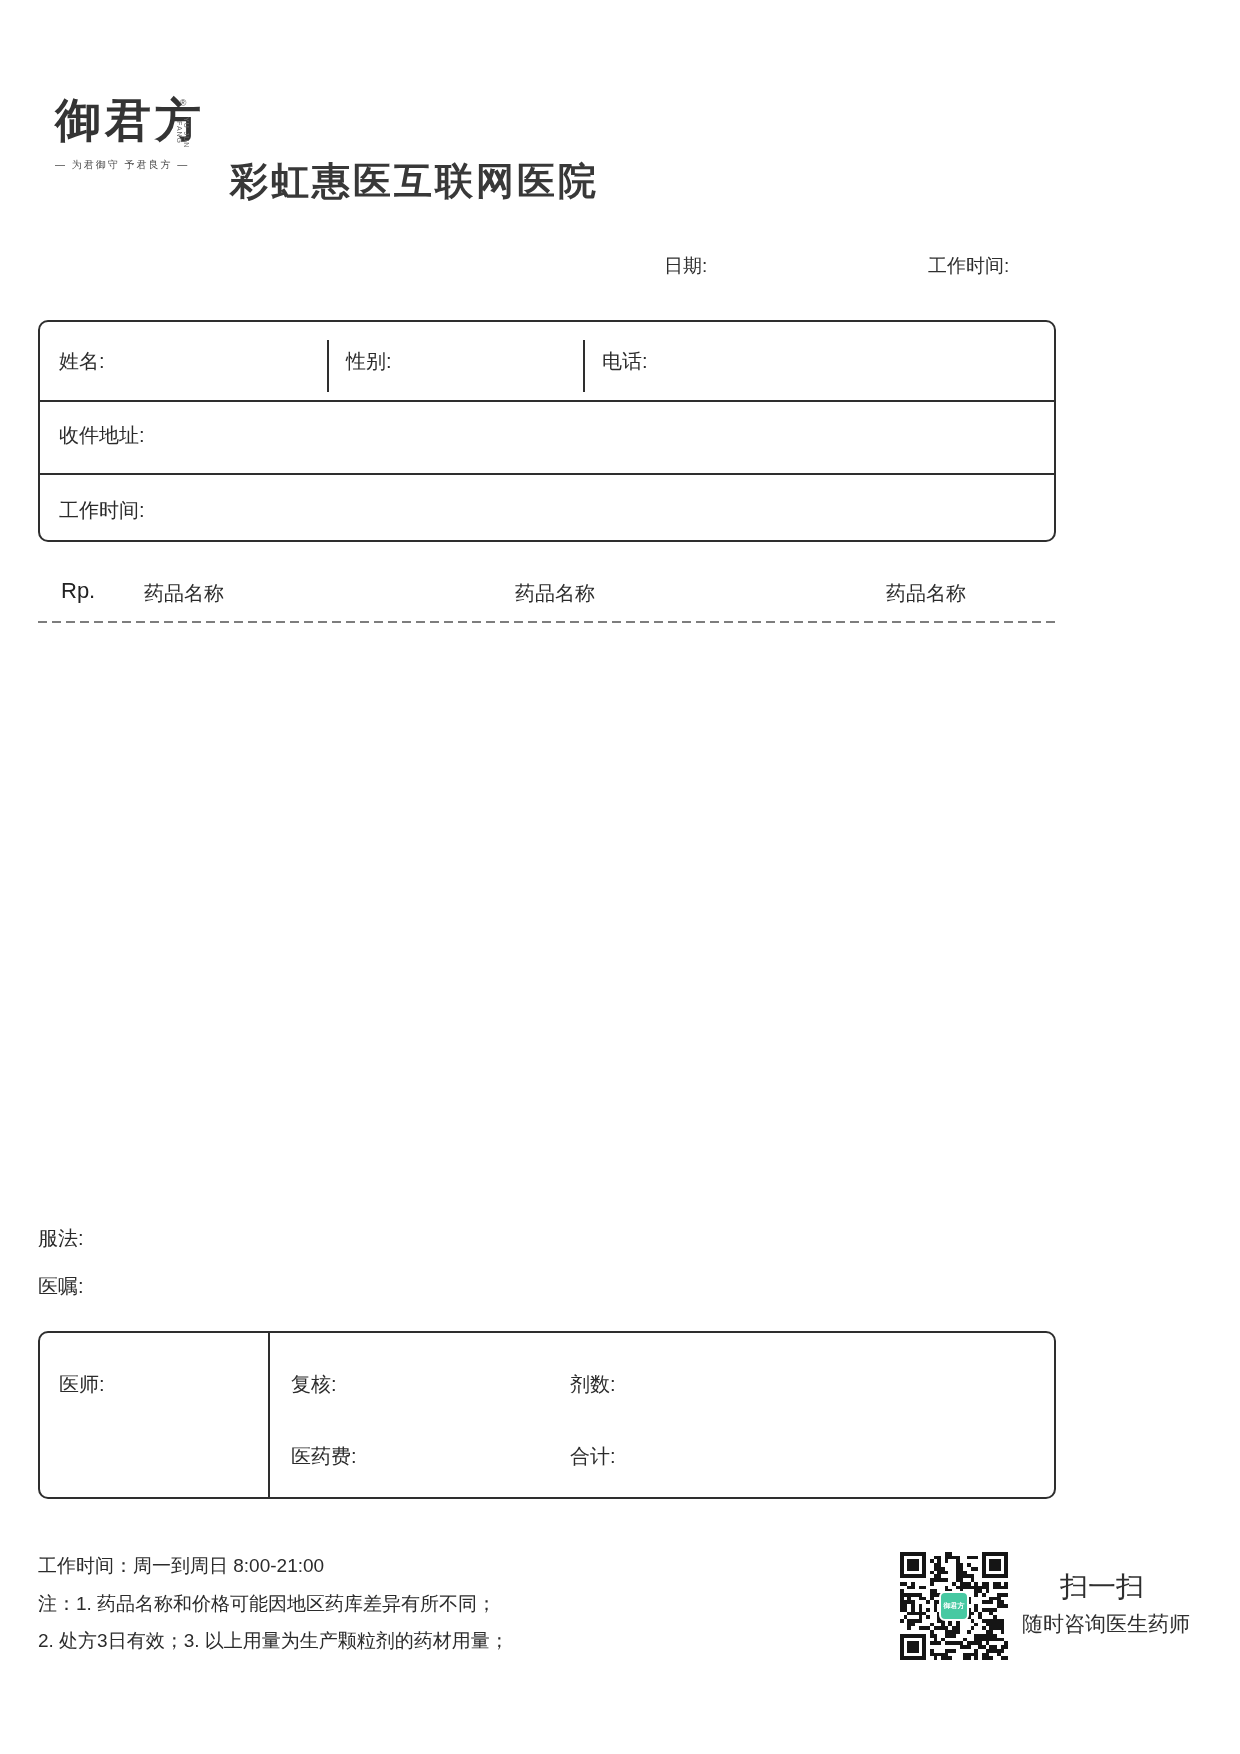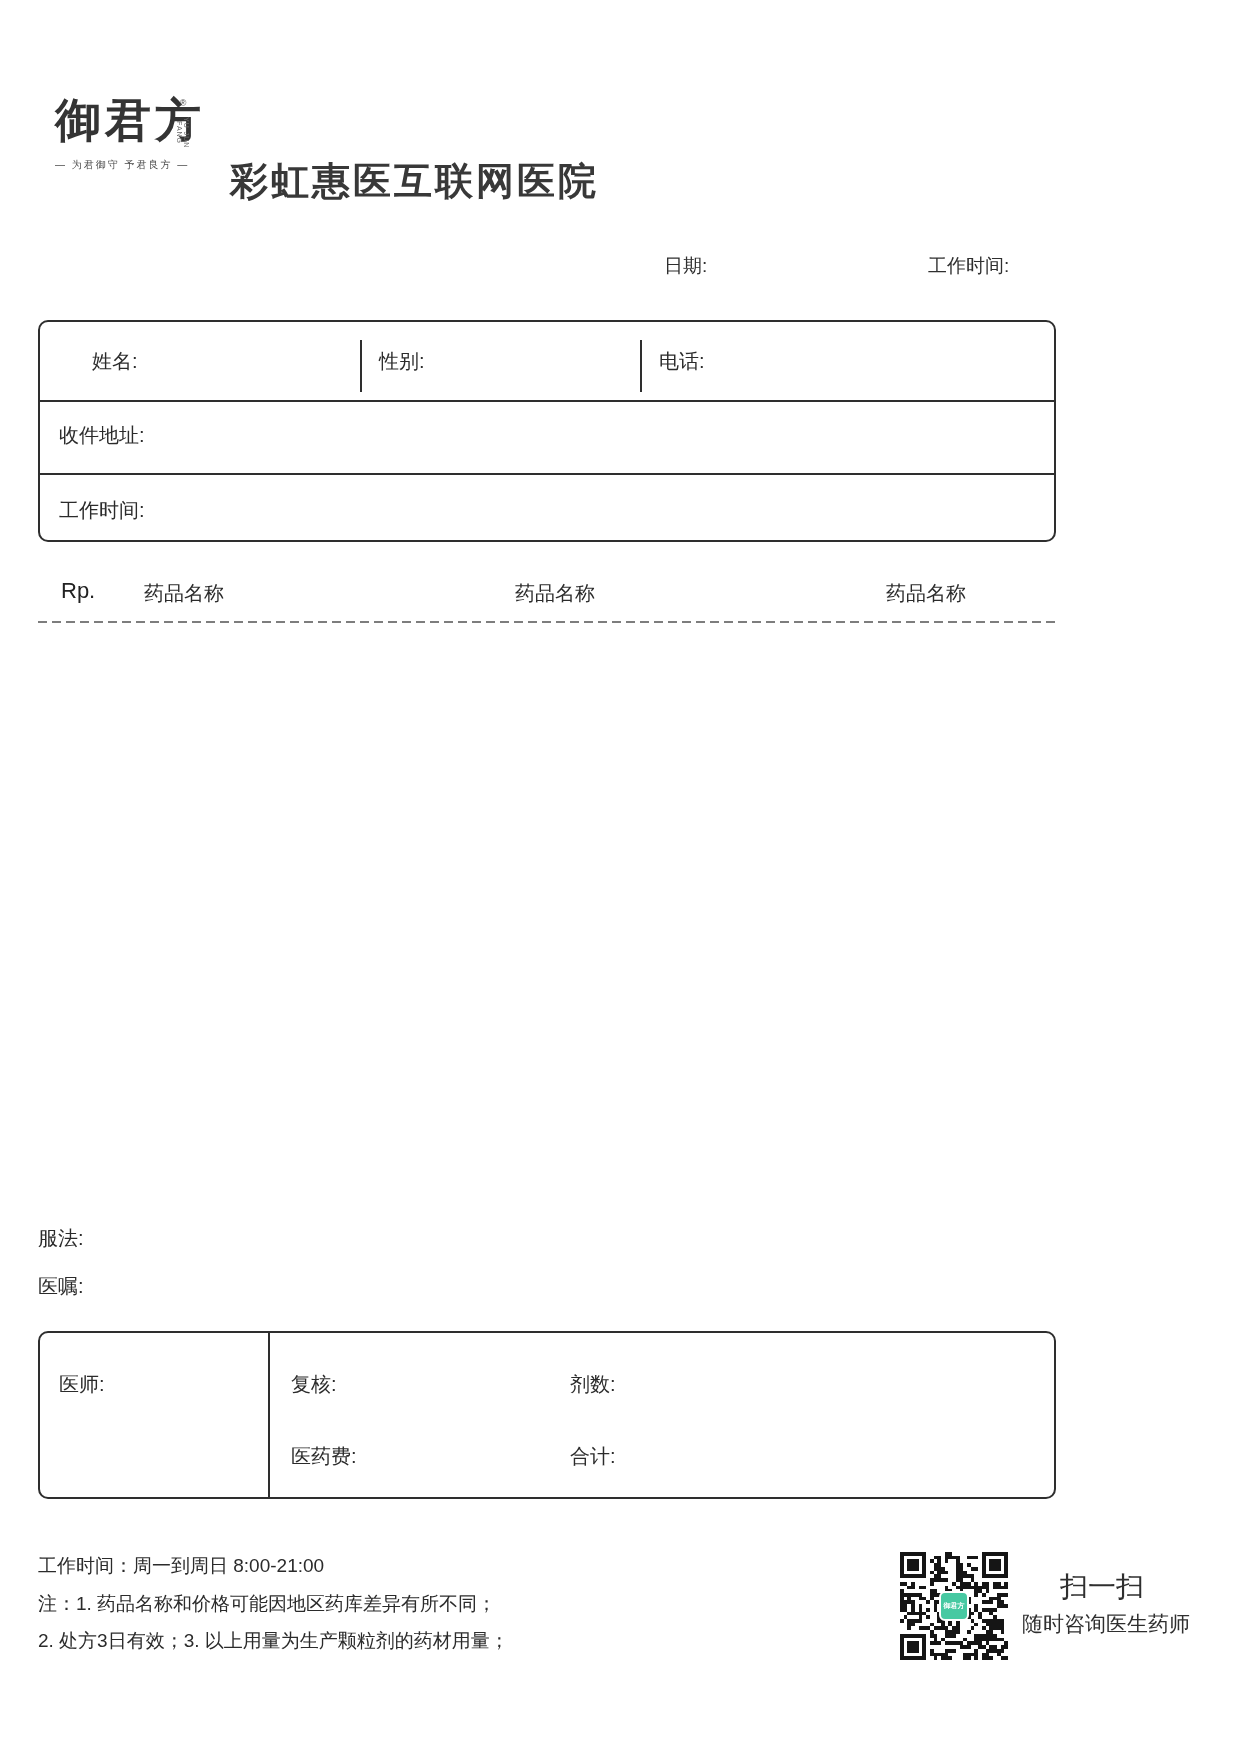--- a/index.html
+++ b/index.html
@@ -37,22 +37,22 @@
   .rxno-label   { left:928px; top:253px; font-size:19px; color:#2f2f2f; }
 
   
   .patient-box {
     left:38px; top:320px; width:1018px; height:222px;
     border:2px solid #2e2e2e; border-radius:10px;
   }
   .p-row1 { position:absolute; left:0; top:0; width:100%; height:78px; display:flex; }
   .p-cell { position:relative; height:100%; display:flex; align-items:center; padding-left:19px;
             font-size:20px; color:#2b2b2b; }
-  .p-cell:nth-child(1){ width:287px;margin-left:33px; }
-  .p-cell:nth-child(2){ width:280px; }
+  .p-cell:nth-child(1){ width:287px; }
+  .p-cell:nth-child(2){ width:256px; }
   .p-cell:nth-child(3){ width:285px; }
   .p-cell:nth-child(4){ flex:1; }
   .p-cell + .p-cell { border-left:0; }
   .v-div { position:absolute; left:0; top:18px; bottom:8px; width:2px; background:#2e2e2e; }
   .h-sep { position:absolute; left:0; width:100%; height:2px; background:#2e2e2e; }
   .sep1 { top:78px; } .sep2 { top:151px; }
   .p-address   { position:absolute; left:19px; top:100px; font-size:20px; }
   .p-diagnosis { position:absolute; left:19px; top:175px; font-size:20px; }
 
   

